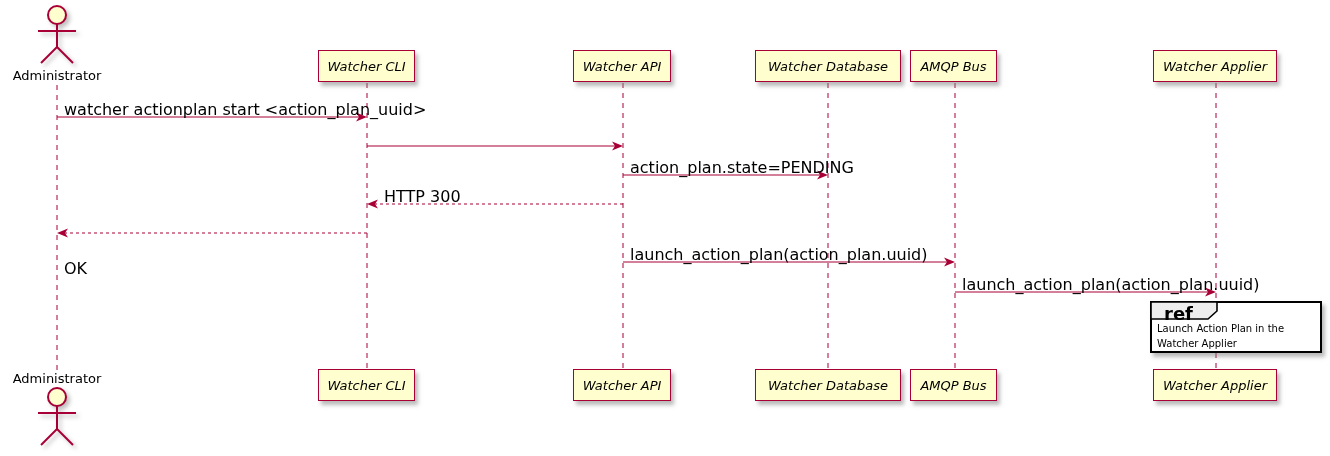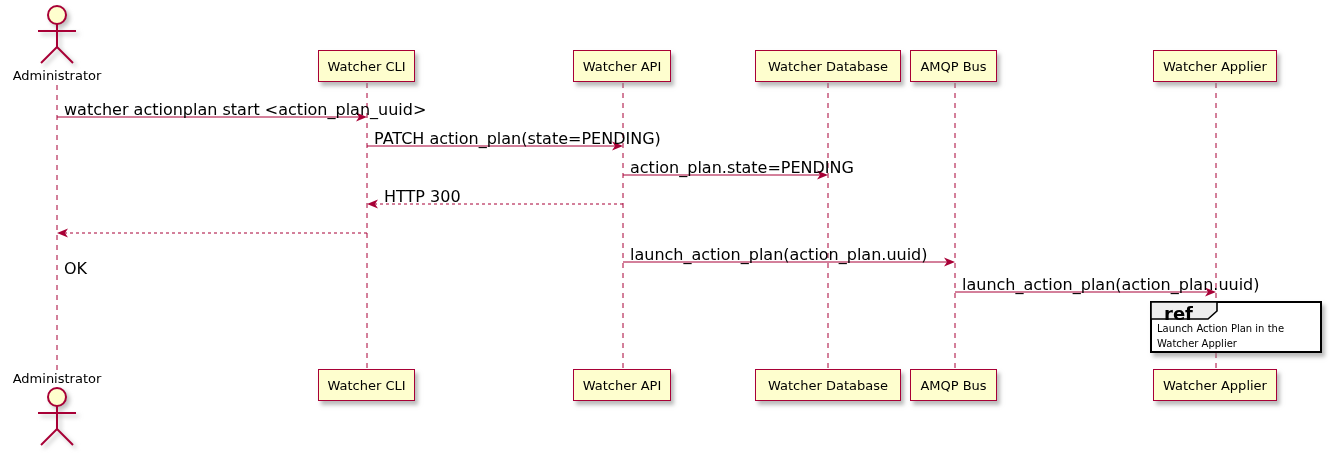--- a/index.html
+++ b/index.html
@@ -3,21 +3,21 @@
 <meta charset="utf-8">
 <style>
   html,body{margin:0;padding:0;background:#ffffff;}
   .stage{position:relative;width:1330px;height:456px;background:#ffffff;
          font-family:"DejaVu Sans",sans-serif;overflow:hidden;padding-left:24px;}
   svg.layer{position:absolute;left:0;top:0;width:1330px;height:456px;}
   .shadowed{filter:drop-shadow(3px 3px 2px rgba(130,130,130,.5));}
   .pbox{position:absolute;height:32px;background:#FEFECE;border:1.5px solid #A80036;
         box-sizing:border-box;display:flex;align-items:center;justify-content:center;
         font-size:13px;color:#000;white-space:nowrap;
-        box-shadow:3px 4px 4px rgba(130,130,130,.55);}
+        box-shadow:3px 4px 4px rgba(130,130,130,.55);font-style:italic;}
   .alabel{position:absolute;font-size:13px;color:#000;transform:translateX(-50%);white-space:nowrap;}
   .mlabel{position:absolute;font-size:16px;color:#000;white-space:nowrap;}
   .ref{position:absolute;left:1150px;top:301px;width:172px;height:52px;background:#ffffff;
        border:2px solid #000;box-sizing:border-box;
        box-shadow:3px 4px 4px rgba(130,130,130,.55);}
   .ref-head-svg{position:absolute;left:-2px;top:-2px;}
   .ref-kw{position:absolute;left:12px;top:0px;font-size:18px;font-weight:bold;color:#000;}
   .ref-body{position:absolute;left:5px;top:18px;font-size:10px;line-height:15px;color:#000;}
 </style>
 </head>
@@ -93,21 +93,20 @@
   <div class="pbox" style="left:910px;top:50px;width:87px;">AMQP Bus</div>
   <div class="pbox" style="left:1153px;top:50px;width:124px;">Watcher Applier</div>
 
   <div class="pbox" style="left:318px;top:369px;width:97px;">Watcher CLI</div>
   <div class="pbox" style="left:573px;top:369px;width:98px;">Watcher API</div>
   <div class="pbox" style="left:755px;top:369px;width:146px;">Watcher Database</div>
   <div class="pbox" style="left:910px;top:369px;width:87px;">AMQP Bus</div>
   <div class="pbox" style="left:1153px;top:369px;width:124px;">Watcher Applier</div>
 
   <div class="mlabel" style="left:64px;top:100px;">watcher actionplan start &lt;action_plan_uuid&gt;</div>
-  <div class="mlabel" style="left:374px;top:129px;">PATCH action_plan(state=PENDING)</div>
   <div class="mlabel" style="left:630px;top:158px;">action_plan.state=PENDING</div>
   <div class="mlabel" style="left:384px;top:187px;">HTTP 300</div>
   <div class="mlabel" style="left:64px;top:216px;margin-top:43px;">OK</div>
   <div class="mlabel" style="left:630px;top:245px;">launch_action_plan(action_plan.uuid)</div>
   <div class="mlabel" style="left:962px;top:275px;">launch_action_plan(action_plan.uuid)</div>
 
   <div class="ref">
     <svg class="ref-head-svg" width="72" height="20">
       <path d="M1,1 L67,1 L67,10 L58,18 L1,18 Z" fill="#EEEEEE" stroke="#000000" stroke-width="1.6"></path>
     </svg>

